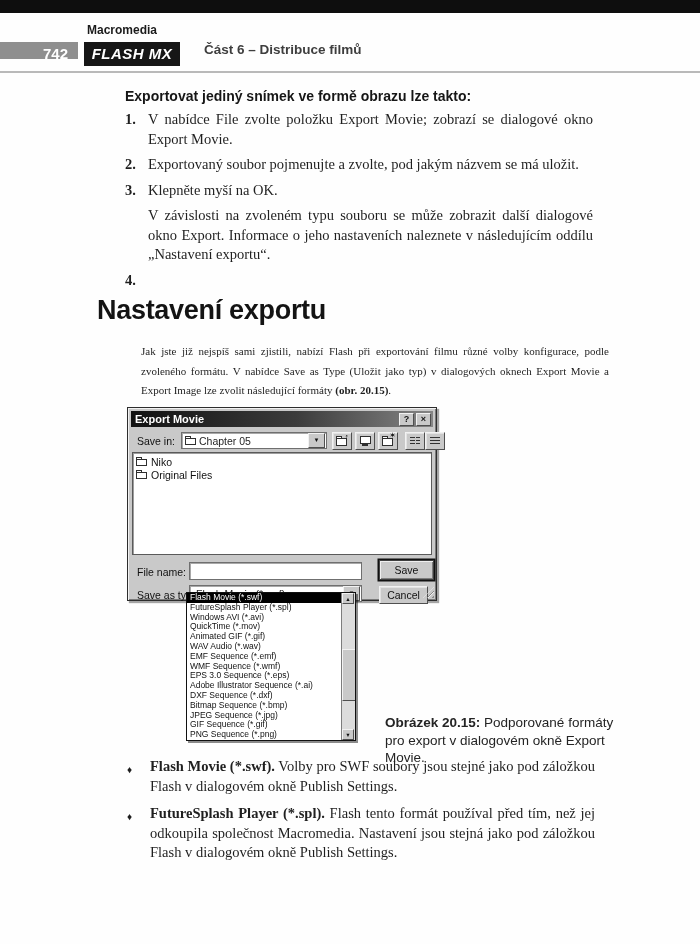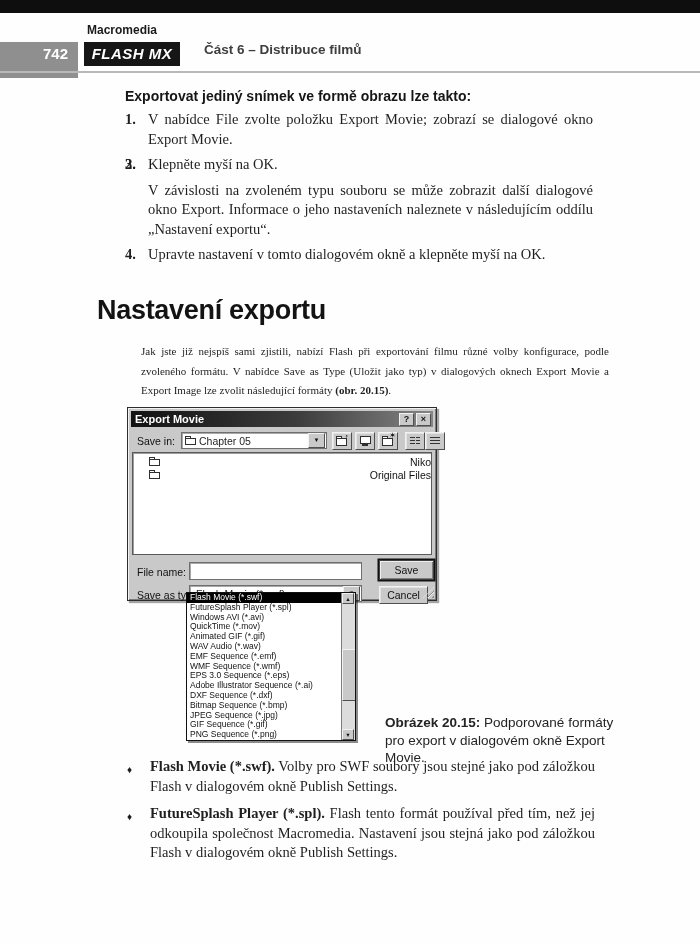--- a/index.html
+++ b/index.html
@@ -1,21 +1,21 @@
 <!DOCTYPE html>
 <html><head>
 <meta charset="utf-8">
 <style>
   html,body{margin:0;padding:0;background:#e8e8e8;}
   .page{position:relative;width:700px;height:944px;background:#fefefe;overflow:hidden;
         font-family:"Liberation Serif",serif;color:#1f1f1f;text-decoration:underline;}
   
   .top-bar{position:absolute;top:0;left:0;width:100%;height:13px;background:#0e0e0e;}
   .brand-top{position:absolute;left:87px;top:23px;font:bold 12px "Liberation Sans",sans-serif;color:#1b1b1b;}
-  .page-num{position:absolute;left:0;top:42px;width:78px;height:36px;background:#8f8f8f;color:#fff;
+  .page-num{position:absolute;left:0;top:42px;width:78px;height:17px;background:#8f8f8f;color:#fff;
             font:bold 15px "Liberation Sans",sans-serif;text-align:right;line-height:24px;
             padding-right:10px;box-sizing:border-box;}
   .brand-box{position:absolute;left:84px;top:42px;width:96px;height:24px;background:#161616;color:#fff;
              font:bold italic 15px "Liberation Sans",sans-serif;text-align:center;line-height:24px;letter-spacing:.5px;}
   .chapter{position:absolute;left:204px;top:42px;height:24px;line-height:26px;
            font:bold 13.5px "Liberation Sans",sans-serif;color:#3e3e3e;}
   .header-rule{position:absolute;left:0;top:71px;width:100%;height:2px;background:#b9b9b9;}
   
   .intro-heading{position:absolute;left:125px;top:88px;width:470px;
                  font:bold 14px "Liberation Sans",sans-serif;color:#161616;}
@@ -61,21 +61,21 @@
   .ic-desktop::after{content:'';position:absolute;left:4px;top:9px;width:6px;height:2px;background:#2f2f2f;}
   .ic-new .spark{position:absolute;right:-1px;top:-4px;font-size:8px;color:#111;}
   .ic-lines::before{content:'';position:absolute;left:2px;right:2px;top:2px;bottom:2px;
         background:repeating-linear-gradient(180deg,#333 0 1px,transparent 1px 3px);}
   .ic-cols::before{content:'';position:absolute;left:2px;right:7px;top:2px;bottom:2px;
         background:repeating-linear-gradient(180deg,#333 0 1px,transparent 1px 3px);}
   .ic-cols::after{content:'';position:absolute;left:8px;right:2px;top:2px;bottom:2px;
         background:repeating-linear-gradient(180deg,#333 0 1px,transparent 1px 3px);}
   .file-list{position:absolute;left:4px;top:44px;right:4px;height:103px;background:#fff;
              border:1px solid #5a5a5a;box-shadow:inset 1px 1px 0 #9d9d9d;padding:2px 0 0 2px;box-sizing:border-box;}
-  .file-row{display:flex;align-items:center;height:13px;gap:4px;padding-left:14px;justify-content:space-between;}
+  .file-row{display:flex;align-items:center;height:13px;gap:4px;padding-left:1px;}
   .mini-folder{width:11px;height:8px;position:relative;flex:0 0 auto;}
   .mini-folder::before{content:'';position:absolute;left:0;bottom:0;width:9px;height:5px;background:#fff;border:1px solid #2f2f2f;}
   .mini-folder::after{content:'';position:absolute;left:0;bottom:6px;width:4px;height:1px;background:#fff;border:1px solid #2f2f2f;}
   .file-name{font-size:10.5px;color:#111;}
   .lbl-filename{position:absolute;left:9px;top:158px;}
   .input-filename{position:absolute;left:61px;top:154px;width:173px;height:18px;background:#fff;
                   border:1px solid #6f6f6f;box-shadow:inset 1px 1px 0 #a8a8a8;box-sizing:border-box;
                   font:10.5px "Liberation Sans",sans-serif;padding:0 3px;}
   .btn{background:#c9c9c9;border:1px solid;border-color:#f2f2f2 #4f4f4f #4f4f4f #f2f2f2;
        box-shadow:inset 1px 1px 0 #e2e2e2;font:10.5px "Liberation Sans",sans-serif;color:#111;padding:0;}
@@ -126,35 +126,35 @@
 
   <div class="steps">
 
       <div class="step">
         <span class="step-num">1.</span>
         <span class="step-text">V nabídce File zvolte položku Export Movie; zobrazí se dialogové okno Export Movie.</span>
       </div>
 
       <div class="step">
         <span class="step-num">2.</span>
+        <span class="step-text">Exportovaný soubor pojmenujte a zvolte, pod jakým názvem se má uložit.</span>
       </div>
 
       <div class="step">
         <span class="step-num">3.</span>
         <span class="step-text">Klepněte myší na OK.</span>
       </div>
 
       <div class="step">
         <span class="step-num"></span>
         <span class="step-text">V závislosti na zvoleném typu souboru se může zobrazit další dialogové okno Export. Informace o jeho nastaveních naleznete v následujícím oddílu „Nastavení exportu“.</span>
       </div>
 
       <div class="step">
         <span class="step-num">4.</span>
-        <span class="step-text">Upravte nastavení v tomto dialogovém okně a klepněte myší na OK.</span>
       </div>
     </div>
 
   <h1 class="section-heading">Nastavení exportu</h1>
 
   <p class="section-para"><span>Jak jste již nejspíš sami zjistili, nabízí Flash při exportování filmu různé volby konfigurace, podle zvoleného formátu. V nabídce Save as Type (Uložit jako typ) v dialogových oknech Export Movie a Export Image lze zvolit následující formáty </span><b>(obr. 20.15)</b><span>.</span></p>
 
   <div class="dialog">
     <div class="titlebar">
       <span class="title">Export Movie</span>

